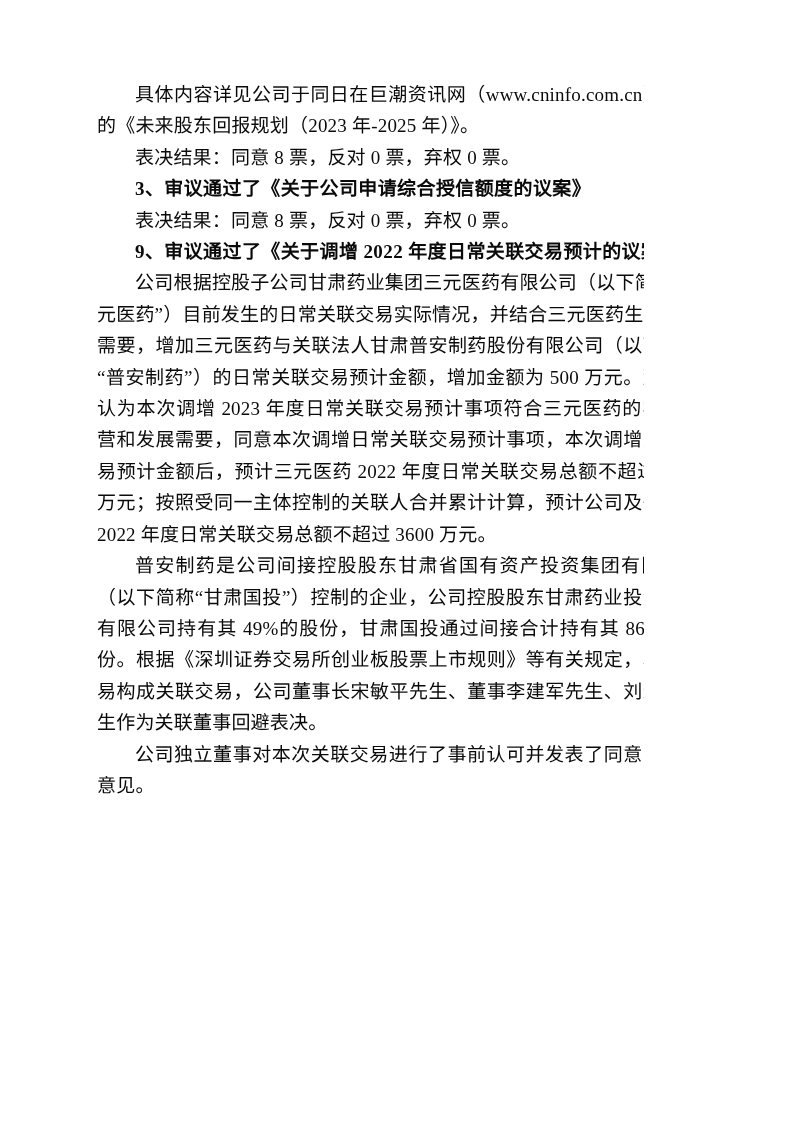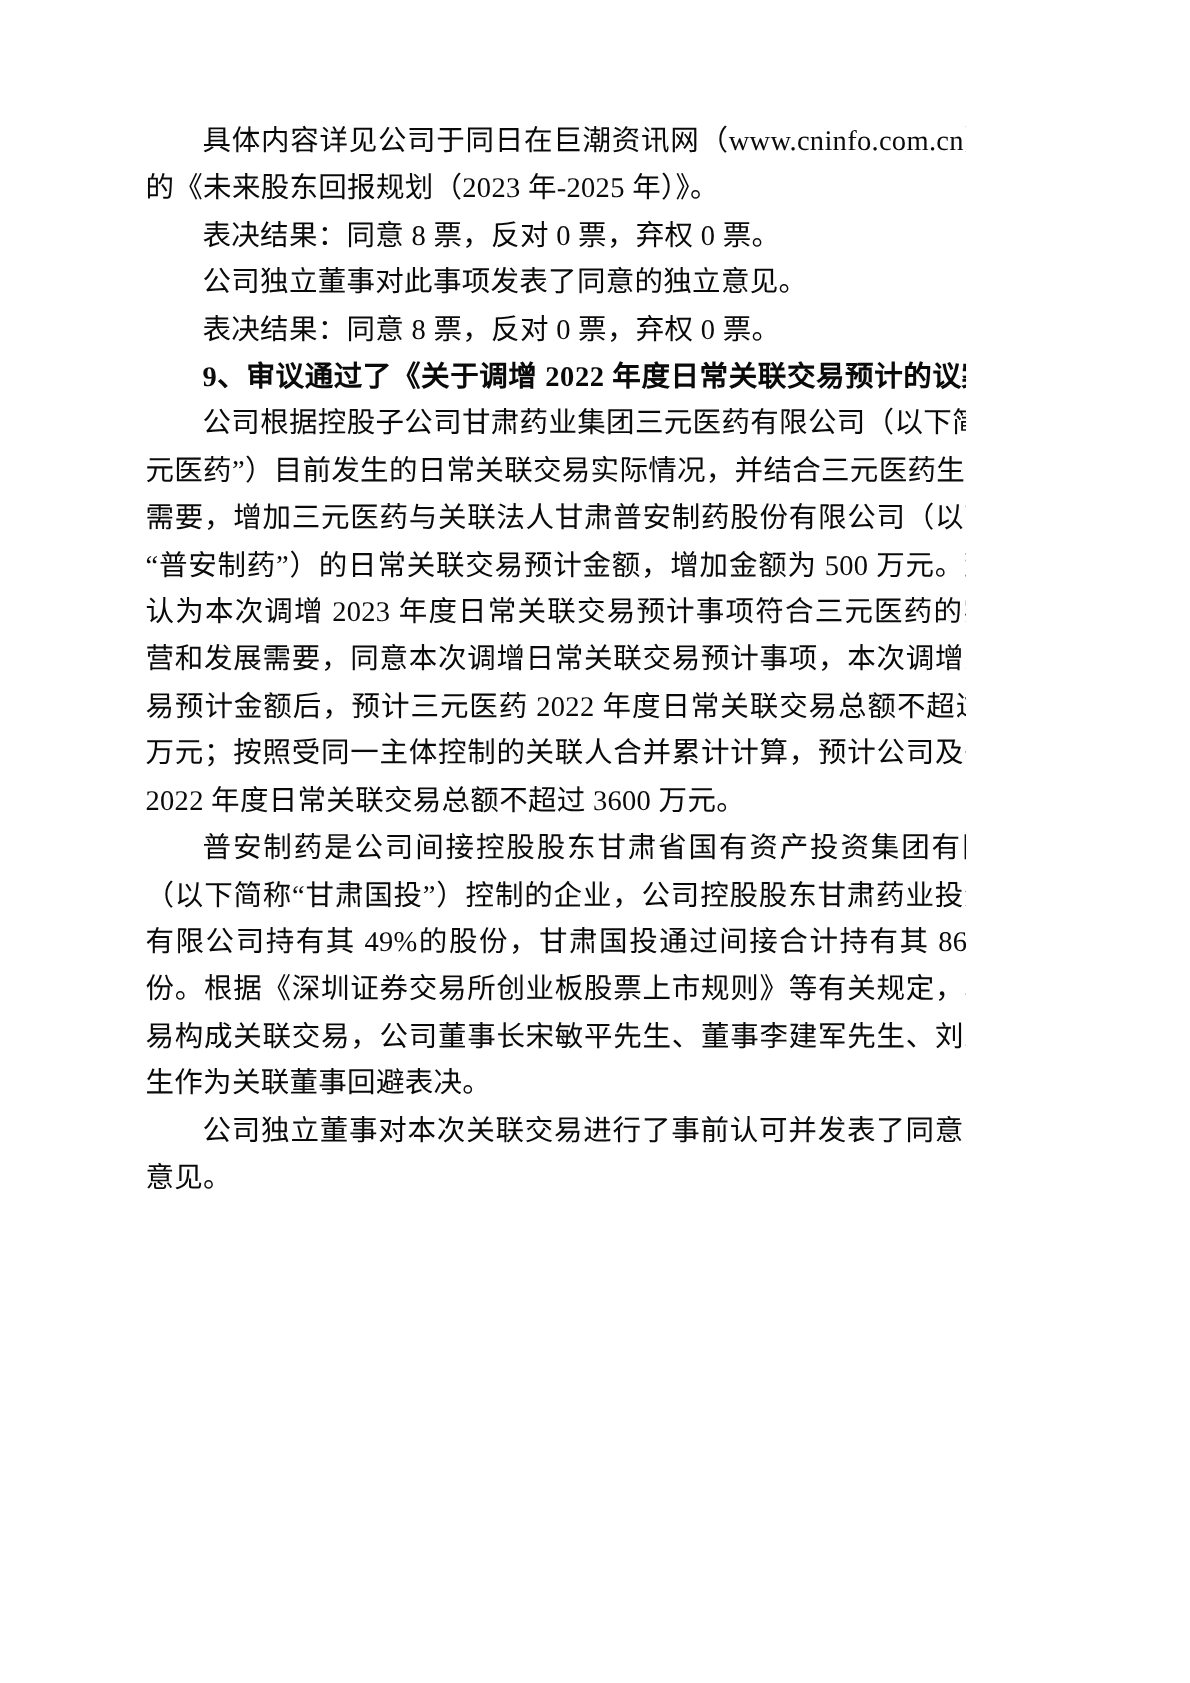--- a/index.html
+++ b/index.html
@@ -38,20 +38,20 @@
     letter-spacing: 0.4px;
   }
 </style>
 </head>
 <body>
 
 <div class="sheet">
   <div class="content">
     <p>具体内容详见公司于同日在巨潮资讯网（www.cninfo.com.cn）发布的《未来股东回报规划（2023 年-2025 年）》。</p>
     <p>表决结果：同意 8 票，反对 0 票，弃权 0 票。</p>
-    <p>公司独立董事对此事项发表了同意的独立意见。</p>
+    <p class="heading">3、审议通过了《关于公司申请综合授信额度的议案》</p>
     <p>表决结果：同意 8 票，反对 0 票，弃权 0 票。</p>
     <p class="heading">9、审议通过了《关于调增 2022 年度日常关联交易预计的议案》</p>
     <p>公司根据控股子公司甘肃药业集团三元医药有限公司（以下简称“三元医药”）目前发生的日常关联交易实际情况，并结合三元医药生产经营需要，增加三元医药与关联法人甘肃普安制药股份有限公司（以下简称“普安制药”）的日常关联交易预计金额，增加金额为 500 万元。董事会认为本次调增 2023 年度日常关联交易预计事项符合三元医药的实际经营和发展需要，同意本次调增日常关联交易预计事项，本次调增关联交易预计金额后，预计三元医药 2022 年度日常关联交易总额不超过 2500 万元；按照受同一主体控制的关联人合并累计计算，预计公司及子公司 2022 年度日常关联交易总额不超过 3600 万元。</p>
     <p>普安制药是公司间接控股股东甘肃省国有资产投资集团有限公司（以下简称“甘肃国投”）控制的企业，公司控股股东甘肃药业投资集团有限公司持有其 49%的股份，甘肃国投通过间接合计持有其 86%的股份。根据《深圳证券交易所创业板股票上市规则》等有关规定，本次交易构成关联交易，公司董事长宋敏平先生、董事李建军先生、刘宏海先生作为关联董事回避表决。</p>
     <p>公司独立董事对本次关联交易进行了事前认可并发表了同意的独立意见。</p>
   </div>
 </div>
 
 </body></html>

